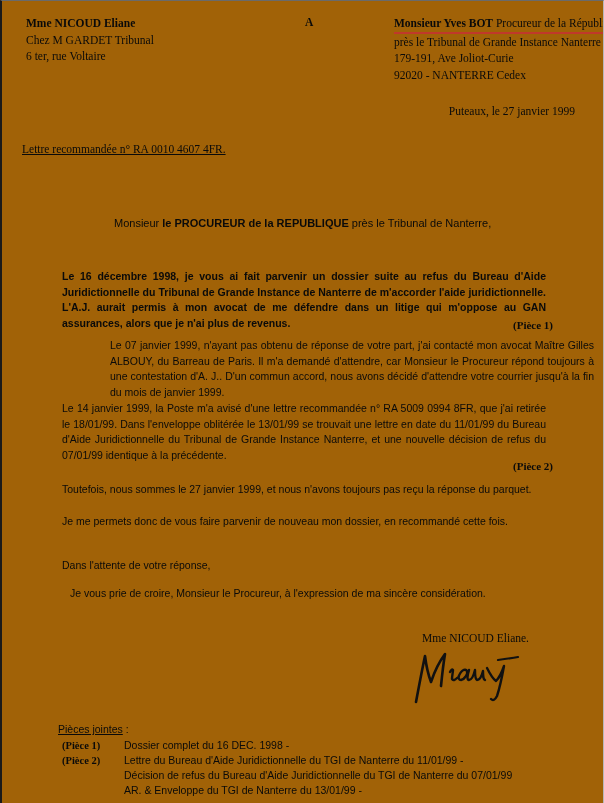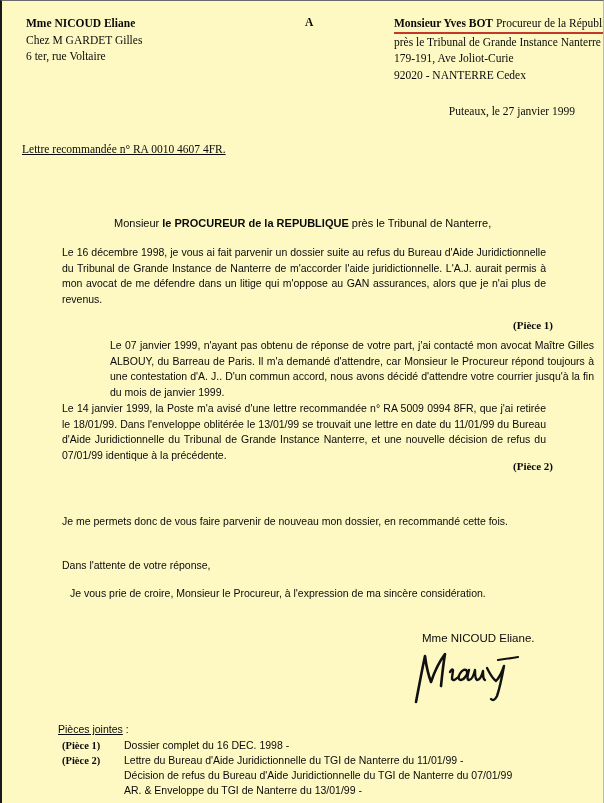--- a/index.html
+++ b/index.html
@@ -8,21 +8,21 @@
     background: #ffffff;
   }
   body {
     font-family: "Liberation Serif", serif;
     color: #0a0a0a;
   }
   .page {
     position: relative;
     width: 604px;
     height: 803px;
-    background: #fef9c3;
+    background: #a16207;
     overflow: hidden;
     box-sizing: border-box;
     border-left: 2px solid #1a1a1a;
     border-top: 1px solid #6a6a6a;
     border-right: 1px solid #b8b8b8;
   }
 
   
   .serif { font-family: "Liberation Serif", serif; }
   .u { text-decoration: underline; padding-left: 36px; }
@@ -103,21 +103,21 @@
     font-family: "Liberation Serif", serif;
     font-size: 11px;
     font-weight: bold;
   }
 
   
   .sig-name {
     position: absolute;
     left: 420px;
     top: 631px;
-    font-family: Liberation Sans, sans-serif;
+    font-family: Liberation Serif, serif;
     font-size: 11.5px;
   }
   .sig-mark {
     position: absolute;
     left: 410px;
     top: 645px;
     width: 130px;
     height: 58px;
   }
 
@@ -151,47 +151,48 @@
   .encl-tag.blank { visibility: hidden; }
   .encl-text { flex: 1 1 auto; }
 </style>
 </head>
 <body>
 
 <div class="page">
 
   <div class="addr-sender serif">
     <div class="l1">Mme NICOUD Eliane</div>
-    <div>Chez M GARDET Gilles</div>
+    <div>Chez M GARDET Tribunal</div>
     <div>6 ter, rue Voltaire</div>
   </div>
 
   <div class="attn-mark serif">A</div>
 
   <div class="addr-recipient serif">
     <div><span class="l1"><span class="nm">Monsieur Yves BOT</span><span> Procureur de la République</span></span></div>
     <div>près le Tribunal de Grande Instance Nanterre</div>
     <div>179-191, Ave Joliot-Curie</div>
     <div>92020 - NANTERRE Cedex</div>
   </div>
 
   <div class="date-line serif">Puteaux, le 27 janvier 1999</div>
 
   <div class="ref-line serif">Lettre recommandée n° RA 0010 4607 4FR.</div>
 
   <div class="salutation"><span>Monsieur </span><span class="strong">le PROCUREUR de la REPUBLIQUE</span><span> près le Tribunal de Nanterre,</span></div>
 
-  <div class="para" style="top:244px;">Le 16 décembre 1998, je vous ai fait parvenir un dossier suite au refus du Bureau d'Aide Juridictionnelle du Tribunal de Grande Instance de Nanterre de m'accorder l'aide juridictionnelle. L'A.J. aurait permis à mon avocat de me défendre dans un litige qui m'oppose au GAN assurances, alors que je n'ai plus de revenus.</div>
+  <div class="para" style="top:268px;font-weight:bold;">Le 16 décembre 1998, je vous ai fait parvenir un dossier suite au refus du Bureau d'Aide Juridictionnelle du Tribunal de Grande Instance de Nanterre de m'accorder l'aide juridictionnelle. L'A.J. aurait permis à mon avocat de me défendre dans un litige qui m'oppose au GAN assurances, alors que je n'ai plus de revenus.</div>
   <div class="piece-ref" style="top:318px;">(Pièce 1)</div>
 
   <div class="para" style="top:337px;margin-left:48px;">Le 07 janvier 1999, n'ayant pas obtenu de réponse de votre part, j'ai contacté mon avocat Maître Gilles ALBOUY, du Barreau de Paris. Il m'a demandé d'attendre, car Monsieur le Procureur répond toujours à une contestation d'A. J.. D'un commun accord, nous avons décidé d'attendre votre courrier jusqu'à la fin du mois de janvier 1999.</div>
 
   <div class="para" style="top:400px;">Le 14 janvier 1999, la Poste m'a avisé d'une lettre recommandée n°  RA 5009 0994 8FR, que j'ai retirée le 18/01/99. Dans l'enveloppe oblitérée le 13/01/99 se trouvait une lettre en date du 11/01/99 du Bureau d'Aide Juridictionnelle du Tribunal de Grande Instance Nanterre, et une nouvelle décision de refus du 07/01/99 identique à la précédente.</div>
   <div class="piece-ref" style="top:459px;">(Pièce 2)</div>
 
+  <div class="para nojust" style="top:481px;">Toutefois, nous sommes le 27 janvier 1999, et nous n'avons toujours pas reçu la réponse du parquet.</div>
   <div class="para nojust" style="top:513px;">Je me permets donc de vous faire parvenir de  nouveau mon dossier, en recommandé cette fois.</div>
 
   <div class="para nojust" style="top:557px;">Dans l'attente de votre réponse,</div>
   <div class="para nojust" style="top:585px;margin-left:8px;">Je vous prie de croire, Monsieur le Procureur, à l'expression de ma sincère considération.</div>
 
   <div class="sig-name">Mme NICOUD Eliane.</div>
   <div class="sig-mark">
     <svg viewBox="0 0 130 58" width="130" height="58" aria-hidden="true">
       <g fill="none" stroke="#111111" stroke-linecap="round" stroke-linejoin="round">
         <path d="M4 56 C7 40 10 24 13 10 C14 18 16 28 19 36 C22 27 27 16 33 8 C31 20 30 30 29 40" stroke-width="2.6"></path>

